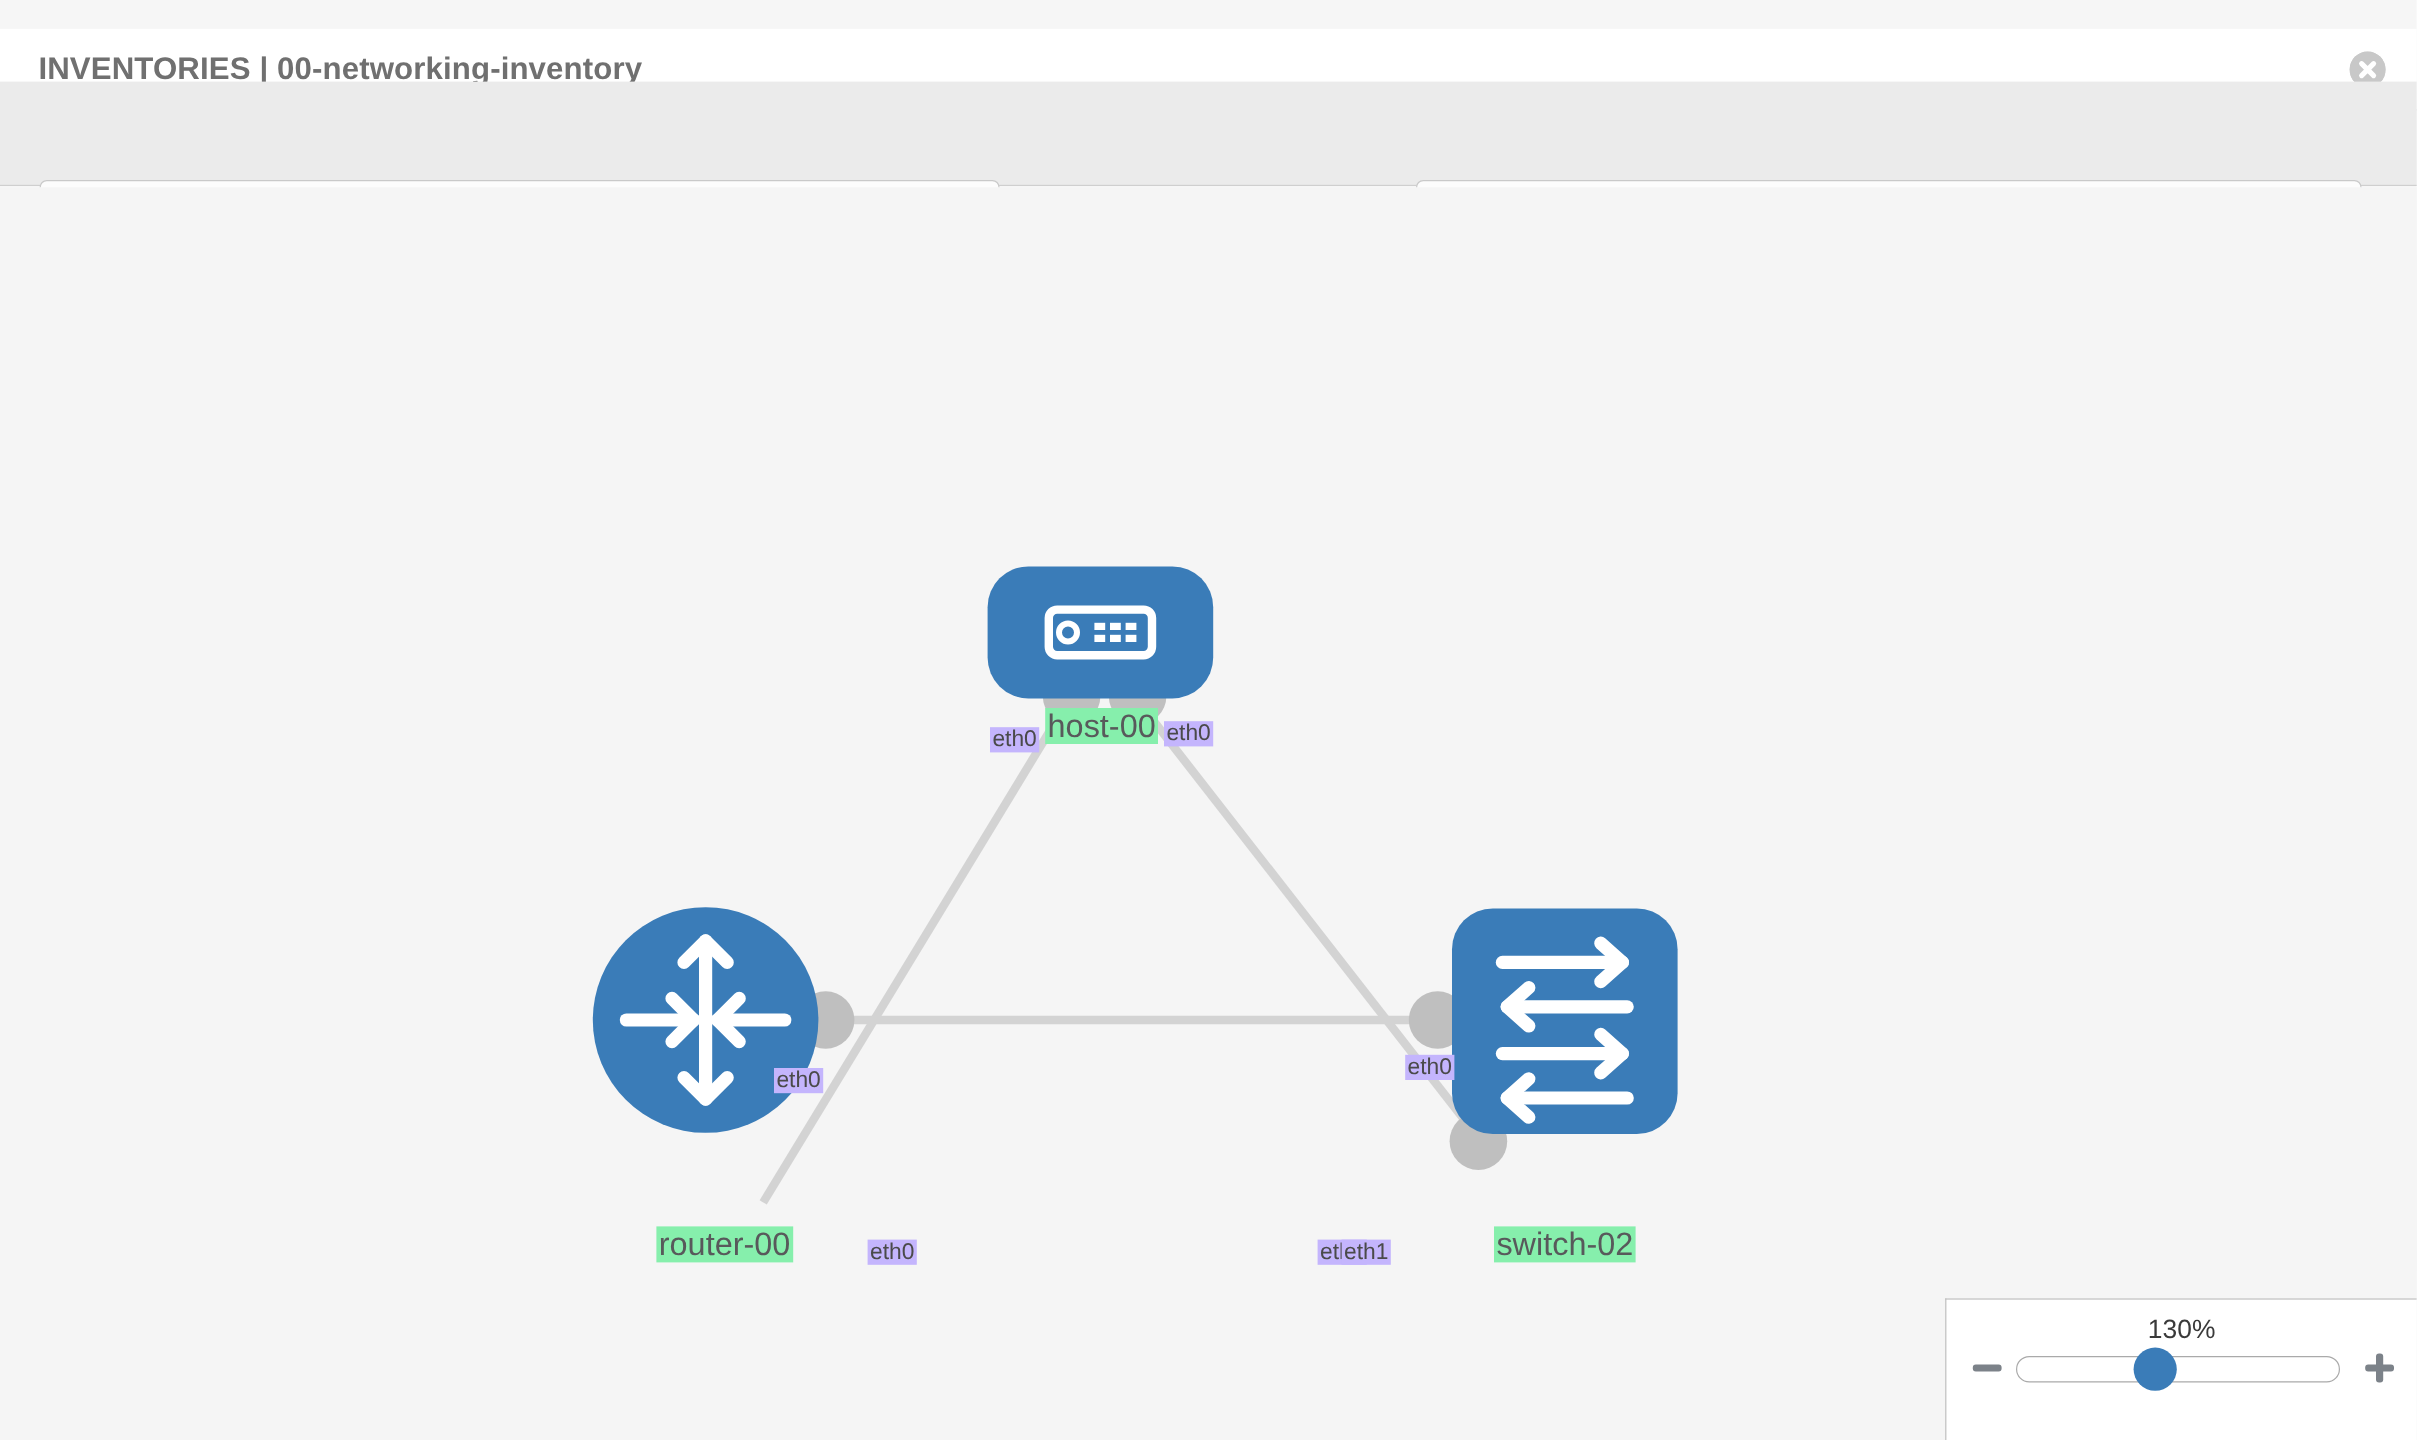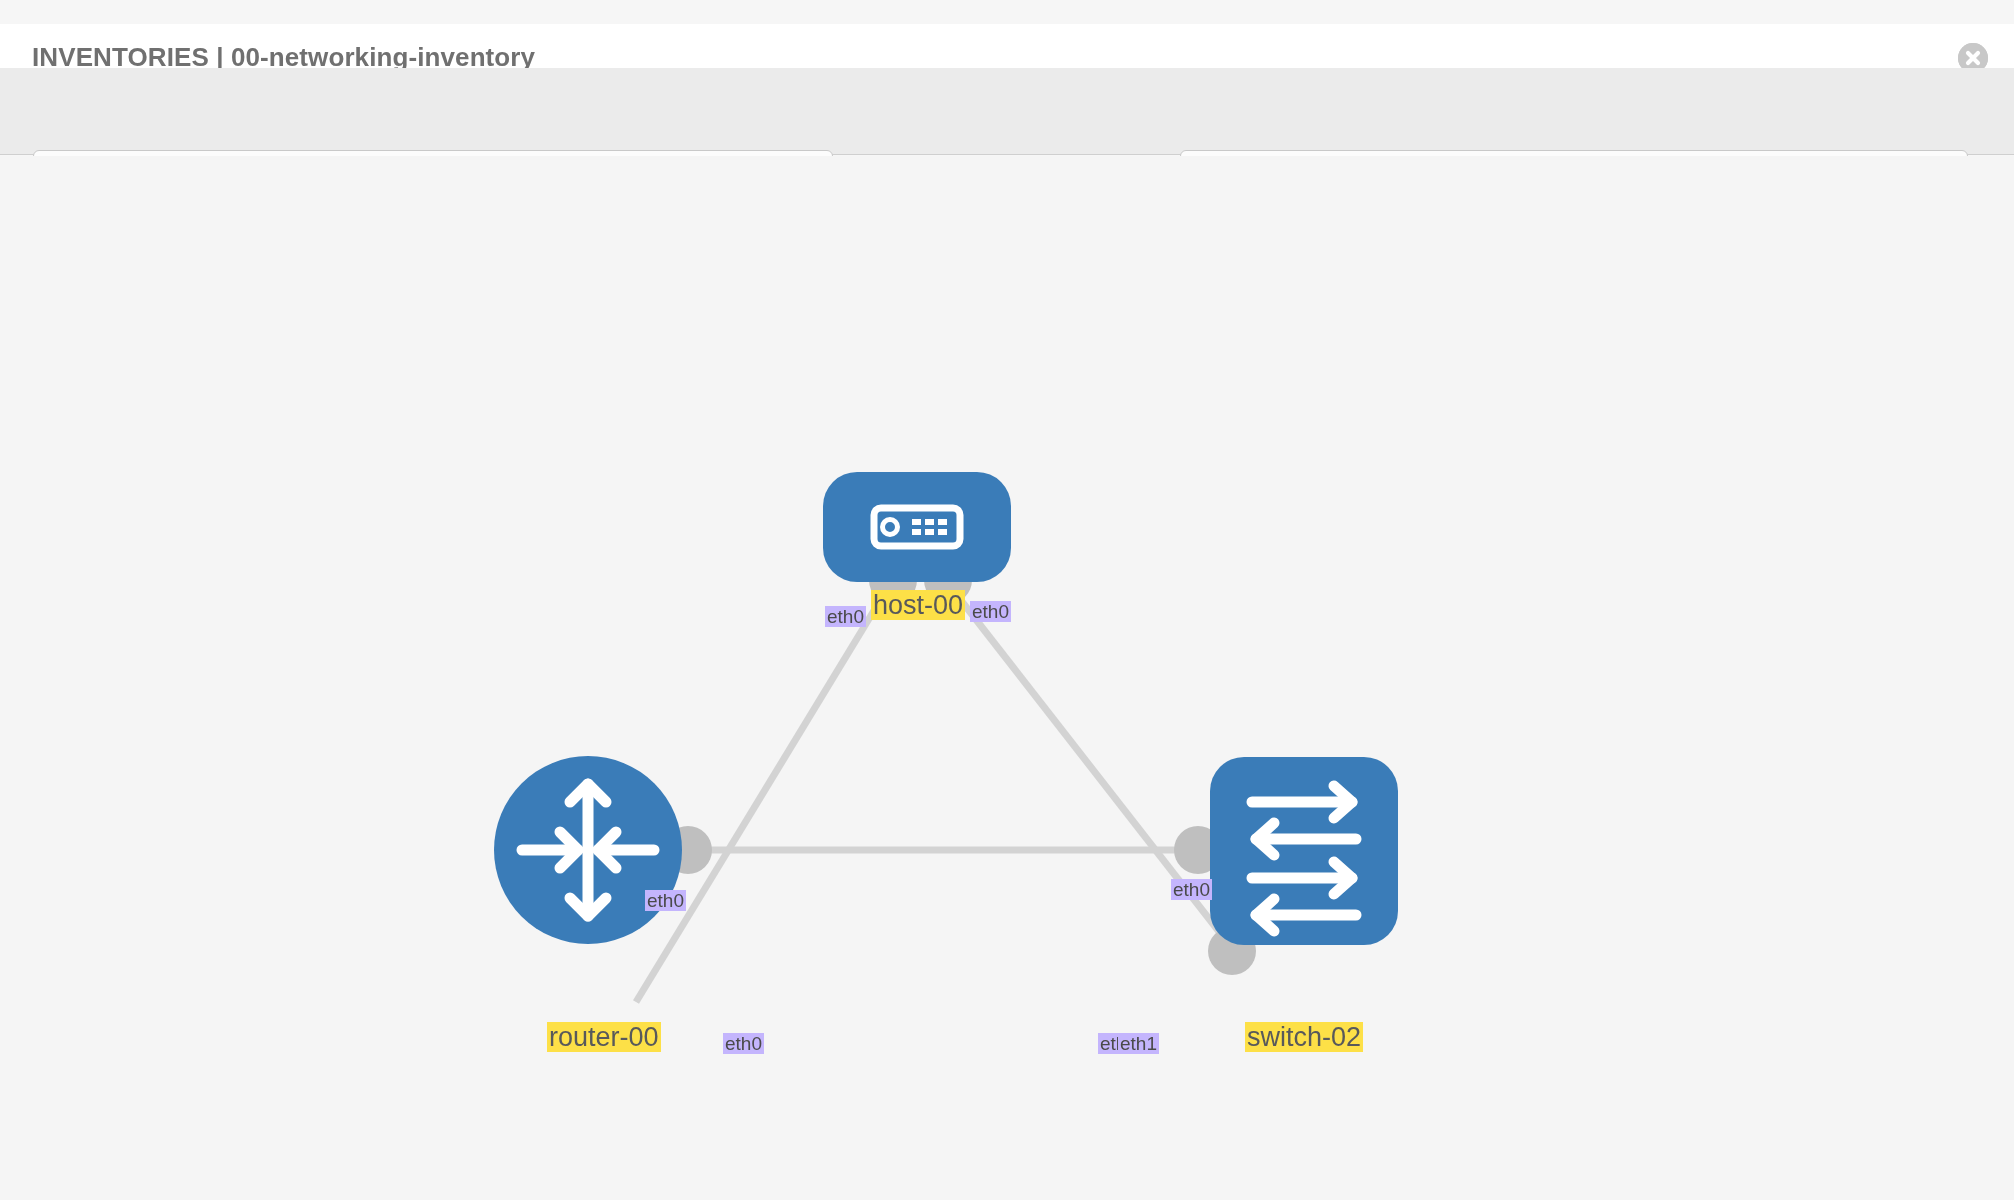--- a/index.html
+++ b/index.html
@@ -98,21 +98,21 @@
     background: #f5f5f5;
     overflow: hidden;
   }
   .canvas svg { position: absolute; left:0; top:0; }
 
   
   .node-label {
     position: absolute;
     font-size: 27px;
     color: #58595b;
-    background: #fde047;
+    background: #86efac;
     white-space: nowrap;
     line-height: 1.12;
     padding: 0 2px;
   }
   .iface-label {
     position: absolute;
     font-size: 19px;
     color: #4a4a4a;
     background: #c4b5fd;
     white-space: nowrap;
@@ -285,14 +285,33 @@
     <div class="iface-label" style="left:970px; top:445px;">eth0</div>
 
     <div class="iface-label" style="left:645px; top:734px;">eth0</div>
     <div class="iface-label" style="left:1171px; top:723px;">eth0</div>
 
     <div class="iface-label" style="left:723px; top:877px;">eth0</div>
     <div class="iface-label" style="left:1098px; top:877px;">eth0</div>
     <div class="iface-label" style="left:1118px; top:877px;text-align:right;">eth1</div>
   </div>
 
+  <div class="zoom-panel">
+    <div class="zoom-pct">130%</div>
+
+    <div class="zoom-minus" title="Zoom out">
+      <svg width="30" height="30" viewBox="0 0 30 30" aria-hidden="true">
+        <rect x="3" y="12" width="24" height="6" rx="2.5" fill="#7c8289"></rect>
+      </svg>
+    </div>
+
+    <div class="zoom-track"></div>
+    <div class="zoom-thumb"></div>
+
+    <div class="zoom-plus" title="Zoom in">
+      <svg width="30" height="30" viewBox="0 0 30 30" aria-hidden="true">
+        <rect x="3" y="12" width="24" height="6" rx="2.5" fill="#7c8289"></rect>
+        <rect x="12" y="3" width="6" height="24" rx="2.5" fill="#7c8289"></rect>
+      </svg>
+    </div>
+  </div>
 
 </div>
 
 </body></html>

